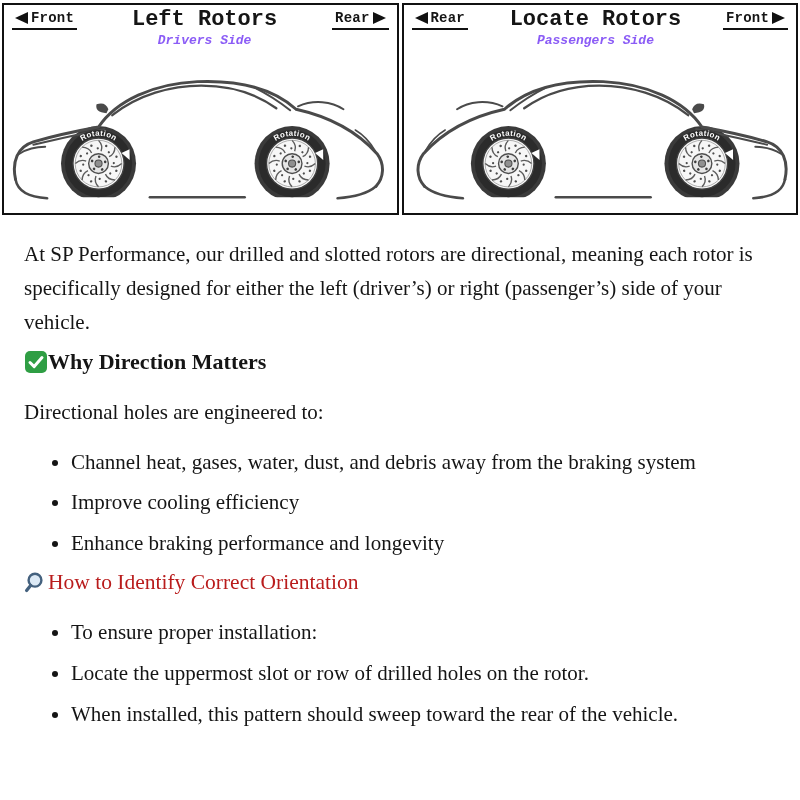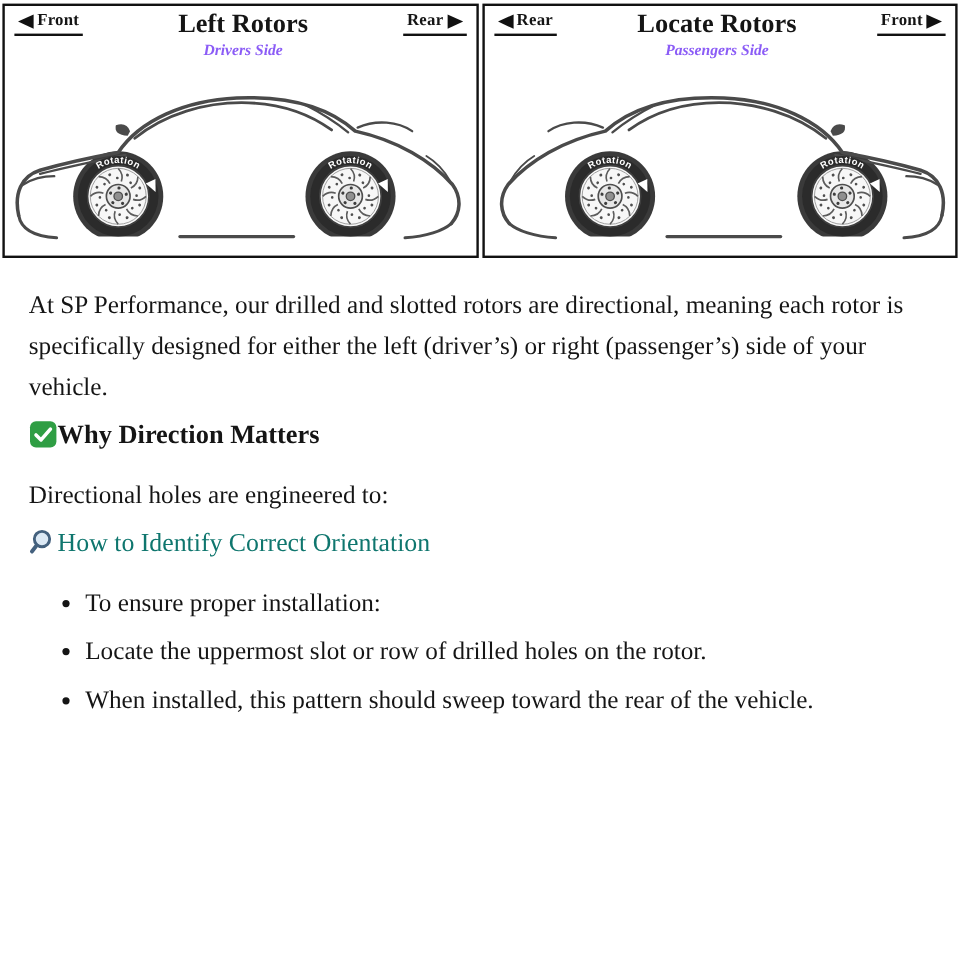--- a/index.html
+++ b/index.html
@@ -3,35 +3,35 @@
 <meta charset="utf-8">
 <style>
   * { margin:0; padding:0; box-sizing:border-box; }
   html,body { background:#ffffff; }
   body { width:800px; font-family:"Liberation Serif", serif; color:#151515; }
   .page { width:800px; height:800px; background:#fff; overflow:hidden; }
 
   
   .diagram { display:flex; gap:3px; padding:3px 2px 0; }
   .panel { flex:1; border:2.5px solid #111; background:#fff; height:212px; position:relative; overflow:hidden; }
-  .panel-header { display:grid; grid-template-columns:auto 1fr auto; align-items:start; padding:5px 8px 0; font-family:Liberation Serif, serif; }
+  .panel-header { display:grid; grid-template-columns:auto 1fr auto; align-items:start; padding:5px 8px 0; font-family:Liberation Mono, monospace; }
   .corner { display:flex; align-items:center; gap:3px; border-bottom:2.5px solid #111; padding:0 3px 2px; font-weight:bold; font-size:14px; letter-spacing:.2px; }
   .tri-l { width:0; height:0; border-top:6px solid transparent; border-bottom:6px solid transparent; border-right:13px solid #111; }
   .tri-r { width:0; height:0; border-top:6px solid transparent; border-bottom:6px solid transparent; border-left:13px solid #111; }
   .titles { text-align:center; margin-top:-3px; }
   .panel-title { font-size:22px; font-weight:bold; }
   .panel-sub { font-size:13px; font-weight:bold; font-style:italic; margin-top:1px; color:#8b5cf6; }
   .car-svg { position:absolute; left:0; bottom:2px; width:100%; height:160px; }
   .rot-text { font-family:"Liberation Sans", sans-serif; font-size:8px; font-weight:bold; fill:#ffffff; letter-spacing:.4px; }
 
   
   .content { padding:16px 24px 0; }
   .intro { font-size:21px; line-height:1.62; max-width:765px; margin:6px 0 10px; }
   .section-heading { display:flex; align-items:center; gap:0; font-size:22px; margin:10px 0 21px; font-weight:bold; }
-  .section-heading.regular { font-weight:normal; font-size:21.5px; color:#0f766e; }
+  .section-heading.regular { font-weight:normal; font-size:21.5px; color:#b91c1c; }
   .hicon { display:inline-flex; width:24px; height:24px; flex:0 0 auto; }
   .lead { font-size:21px; line-height:1.6; }
   .bullets { font-size:21px; line-height:1.6; padding-left:47px; max-width:712px; margin:16px 0 10px; list-style:disc; }
   .bullets li { margin-bottom:7px; }
 </style>
 </head>
 <body>
 
 <svg width="0" height="0" style="position:absolute" aria-hidden="true">
   <defs>
@@ -156,20 +156,25 @@
         <svg viewBox="0 0 24 24" width="24" height="24">
           <rect x="1" y="1" width="22" height="22" rx="5" fill="#2f9e44"></rect>
           <path d="M 6,12.5 L 10.2,16.6 L 18,7.6" fill="none" stroke="#ffffff" stroke-width="3" stroke-linecap="round" stroke-linejoin="round"></path>
         </svg>
       </span>
       <span>Why Direction Matters</span>
     </h2>
 
     <p class="lead">Directional holes are engineered to:</p>
 
+    <ul class="bullets">
+      <li>Channel heat, gases, water, dust, and debris away from the braking system</li>
+      <li>Improve cooling efficiency</li>
+      <li>Enhance braking performance and longevity</li>
+    </ul>
 
     <h3 class="section-heading regular">
       <span class="hicon">
         <svg viewBox="0 0 24 24" width="24" height="24">
           <circle cx="11" cy="9.2" r="6.4" fill="#dce9f5" stroke="#44617e" stroke-width="2.4"></circle>
           <line x1="6.6" y1="14.4" x2="2.6" y2="19.6" stroke="#44617e" stroke-width="3.2" stroke-linecap="round"></line>
         </svg>
       </span>
       <span>How to Identify Correct Orientation</span>
     </h3>

